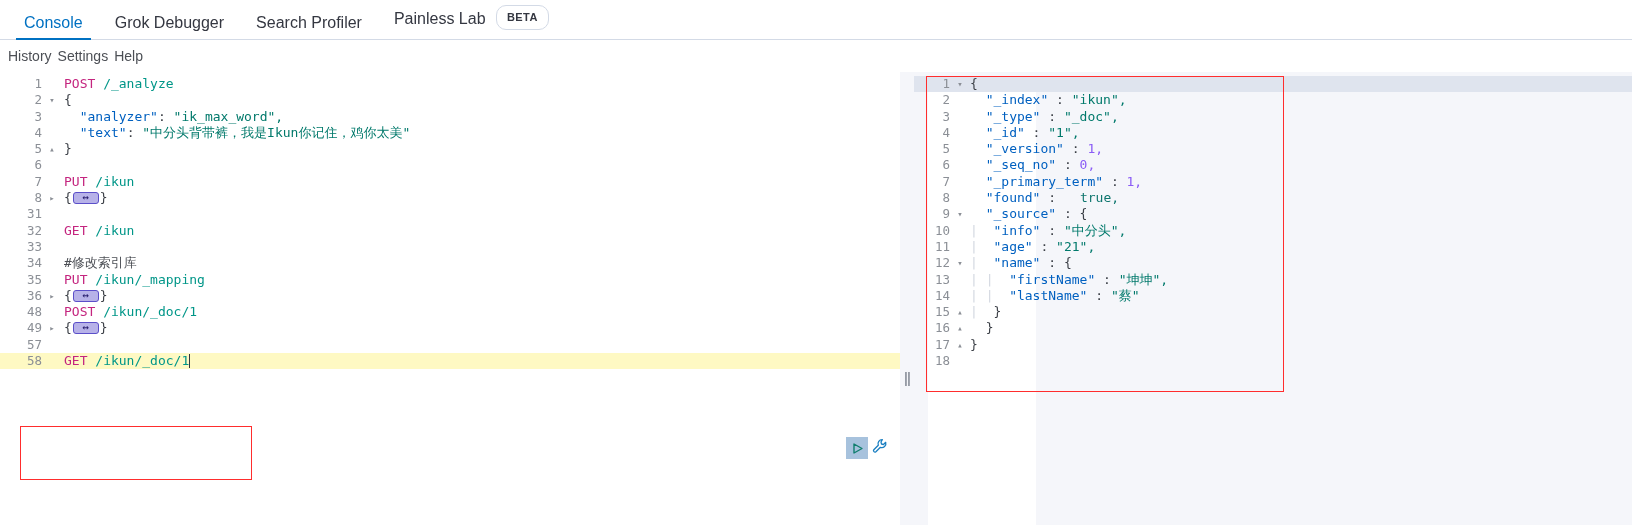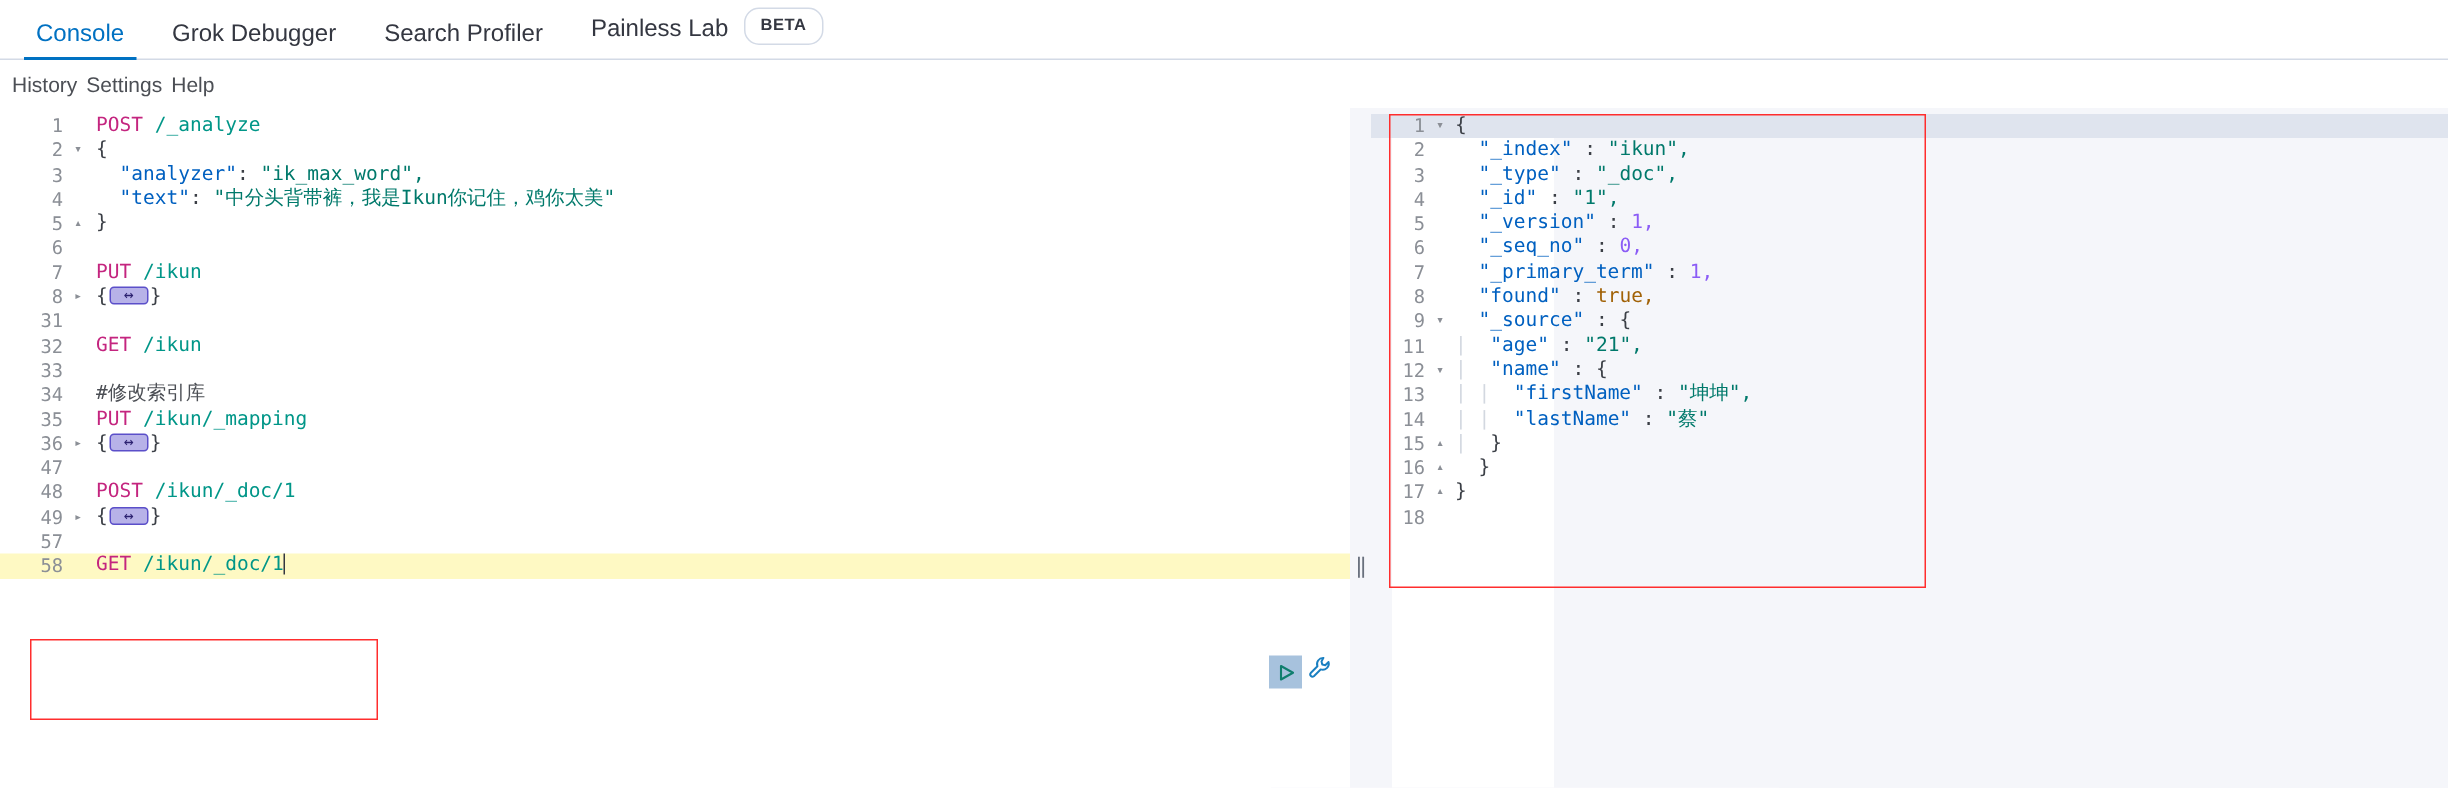--- a/index.html
+++ b/index.html
@@ -133,21 +133,21 @@
     user-select: none;
   }
   .code { padding-left: 6px; }
 
   
   .m   { color: #c4257f; }      
   .url { color: #009688; }      
   .k   { color: #0060c0; }      
   .s   { color: #00796b; }      
   .n   { color: #8b5cf6; }      
-  .b   { color: #a16207; }      
+  .b   { color: #0f766e; margin-left: 16px; }      
   .p   { color: #3b3f46; }      
   .cm  { color: #4c4f55; }      
 
   
   .foldbox {
     display: inline-block;
     width: 26px; height: 12px;
     vertical-align: -2px;
     margin: 0 1px;
     border: 1px solid #5b4fc9;
@@ -326,25 +326,20 @@
         <span class="fold"></span>
         <span class="code"><span class="m">PUT</span> <span class="url">/ikun/_mapping</span></span>
       </div>
 
       <div class="line">
         <span class="gutter">36</span>
         <span class="fold">▸</span>
         <span class="code"><span class="p">{</span><span class="foldbox"></span><span class="p">}</span></span>
       </div>
 
-      <div class="line">
-        <span class="gutter">47</span>
-        <span class="fold"></span>
-        <span class="code"></span>
-      </div>
 
       <div class="line">
         <span class="gutter">48</span>
         <span class="fold"></span>
         <span class="code"><span class="m">POST</span> <span class="url">/ikun/_doc/1</span></span>
       </div>
 
       <div class="line">
         <span class="gutter">49</span>
         <span class="fold">▸</span>
@@ -436,20 +431,25 @@
         <span class="fold"></span>
         <span class="code">  <span class="k">"found"</span><span class="p"> : </span><span class="b">true,</span></span>
       </div>
 
       <div class="line">
         <span class="gutter">9</span>
         <span class="fold">▾</span>
         <span class="code">  <span class="k">"_source"</span><span class="p"> : </span><span class="p">{</span></span>
       </div>
 
+      <div class="line">
+        <span class="gutter">10</span>
+        <span class="fold"></span>
+        <span class="code"><span class="ig">| </span> <span class="k">"info"</span><span class="p"> : </span><span class="s">"中分头",</span></span>
+      </div>
 
       <div class="line">
         <span class="gutter">11</span>
         <span class="fold"></span>
         <span class="code"><span class="ig">| </span> <span class="k">"age"</span><span class="p"> : </span><span class="s">"21",</span></span>
       </div>
 
       <div class="line">
         <span class="gutter">12</span>
         <span class="fold">▾</span>

